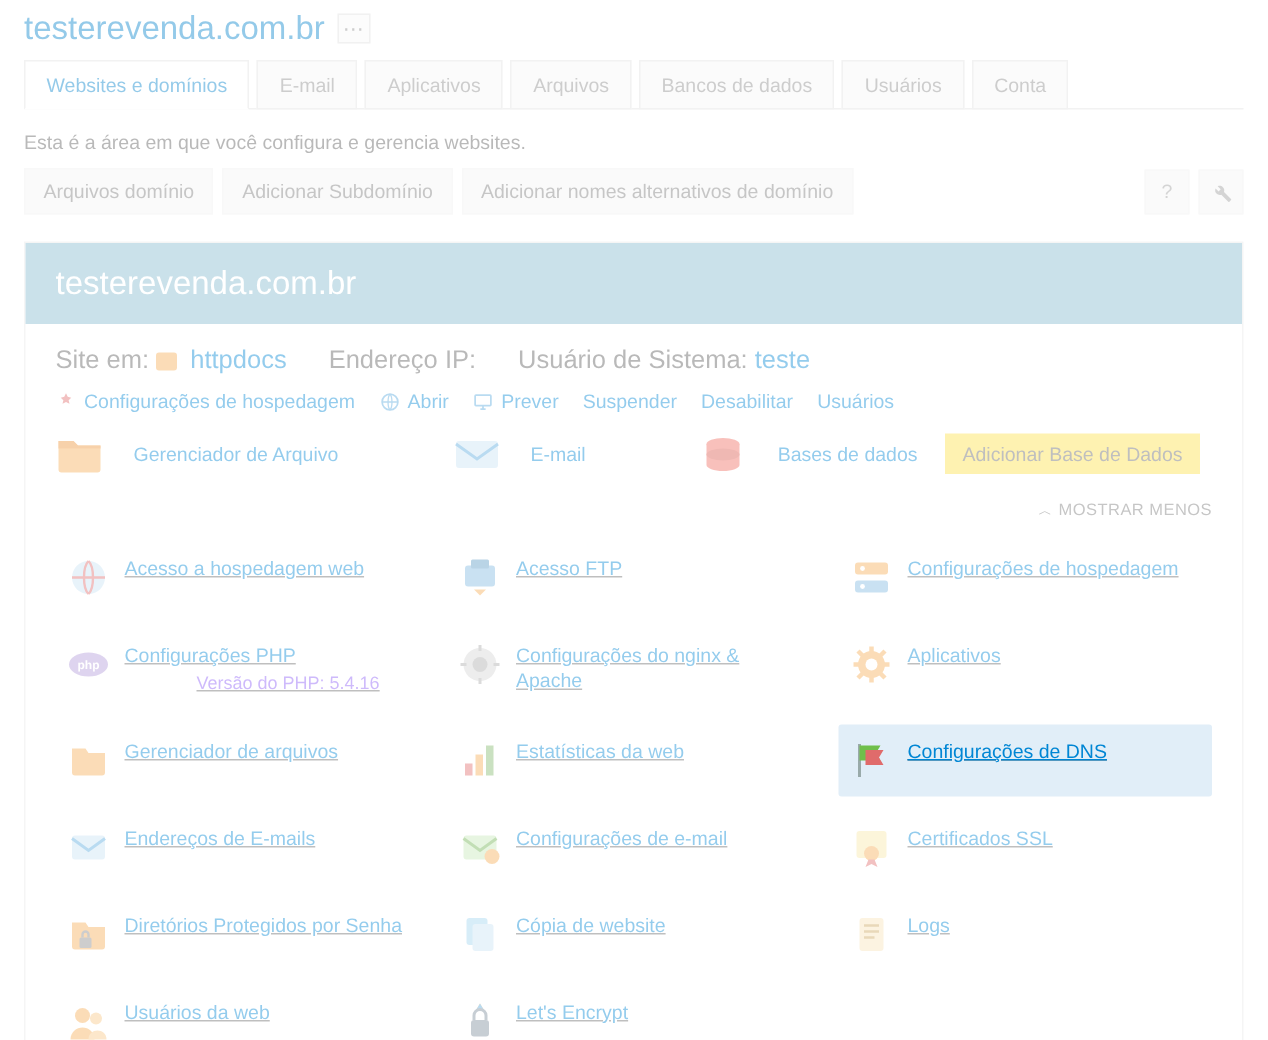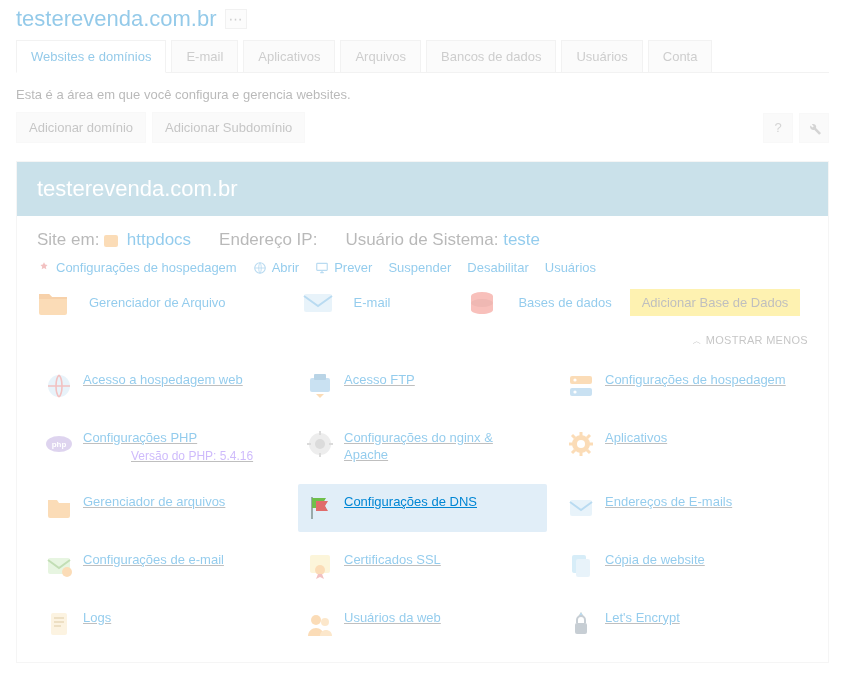--- a/index.html
+++ b/index.html
@@ -70,22 +70,23 @@
   <div class="tab">Arquivos</div>
   <div class="tab">Bancos de dados</div>
   <div class="tab">Usuários</div>
   <div class="tab">Conta</div>
 </div>
 <div class="tab-rule"></div>
 
 <div class="intro">Esta é a área em que você configura e gerencia websites.</div>
 
 <div class="action-bar">
-  <div class="action-btn">Adicionar domínio</div>
+  <div class="action-btn">Arquivos domínio</div>
   <div class="action-btn">Adicionar Subdomínio</div>
+  <div class="action-btn">Adicionar nomes alternativos de domínio</div>
   <div class="spacer"></div>
   <div class="sq-btn">?</div>
   <div class="sq-btn">
     <svg width="16" height="16" viewBox="0 0 24 24" fill="#999">
         <path d="M22 19l-7-7c.6-1.6.2-3.5-1.1-4.8-1.4-1.4-3.5-1.7-5.2-.9l3 3-2.1 2.1-3-3c-.8 1.7-.5 3.8.9 5.2 1.3 1.3 3.2 1.7 4.8 1.1l7 7c.3.3.8.3 1.1 0l1.6-1.6c.3-.3.3-.8 0-1.1z"></path>
       </svg>
   </div>
 </div>
 
 <div class="domain-panel">
@@ -233,20 +234,30 @@
 
       <div class="grid-item">
         <svg class="grid-icon" viewBox="0 0 28 28">
             <path d="M3 6h9l2 3h11v13a2 2 0 01-2 2H5a2 2 0 01-2-2V6z" fill="#f6ad55"></path>
           </svg>
         <div class="grid-text">
             <span class="grid-label">Gerenciador de arquivos</span>
           </div>
       </div>
 
+      <div class="grid-item">
+        <svg class="grid-icon" viewBox="0 0 28 28">
+            <rect x="4" y="16" width="5" height="8" fill="#e06b6b"></rect>
+            <rect x="11" y="10" width="5" height="14" fill="#f6ad55"></rect>
+            <rect x="18" y="4" width="5" height="20" fill="#82b86b"></rect>
+          </svg>
+        <div class="grid-text">
+            <span class="grid-label">Estatísticas da web</span>
+          </div>
+      </div>
 
       <div class="grid-item highlight">
         <svg class="grid-icon" viewBox="0 0 28 28">
             <path d="M6 3v22" stroke="#9aa" stroke-width="2"></path>
             <path d="M6 4h14l-3 5 3 5H6z" fill="#6fbf4b"></path>
             <path d="M10 7h12l-3 5 3 5H10z" fill="#e06b6b"></path>
           </svg>
         <div class="grid-text">
             <span class="grid-label">Configurações de DNS</span>
           </div>
@@ -277,20 +288,30 @@
         <svg class="grid-icon" viewBox="0 0 28 28">
             <rect x="4" y="3" width="20" height="18" rx="2" fill="#f7e7a8"></rect>
             <circle cx="14" cy="18" r="5" fill="#f6ad55"></circle>
             <path d="M12 22l-2 5 4-2 4 2-2-5" fill="#e06b6b"></path>
           </svg>
         <div class="grid-text">
             <span class="grid-label">Certificados SSL</span>
           </div>
       </div>
 
+      <div class="grid-item">
+        <svg class="grid-icon" viewBox="0 0 28 28">
+            <path d="M3 6h9l2 3h11v13a2 2 0 01-2 2H5a2 2 0 01-2-2V6z" fill="#f6ad55"></path>
+            <rect x="8" y="16" width="8" height="7" rx="1" fill="#888"></rect>
+            <path d="M10 16v-2a2 2 0 014 0v2" fill="none" stroke="#888" stroke-width="1.6"></path>
+          </svg>
+        <div class="grid-text">
+            <span class="grid-label">Diretórios Protegidos por Senha</span>
+          </div>
+      </div>
 
       <div class="grid-item">
         <svg class="grid-icon" viewBox="0 0 28 28">
             <rect x="5" y="3" width="14" height="18" rx="2" fill="#9fd5ef"></rect>
             <rect x="9" y="7" width="14" height="18" rx="2" fill="#c9e3f4"></rect>
           </svg>
         <div class="grid-text">
             <span class="grid-label">Cópia de website</span>
           </div>
       </div>

